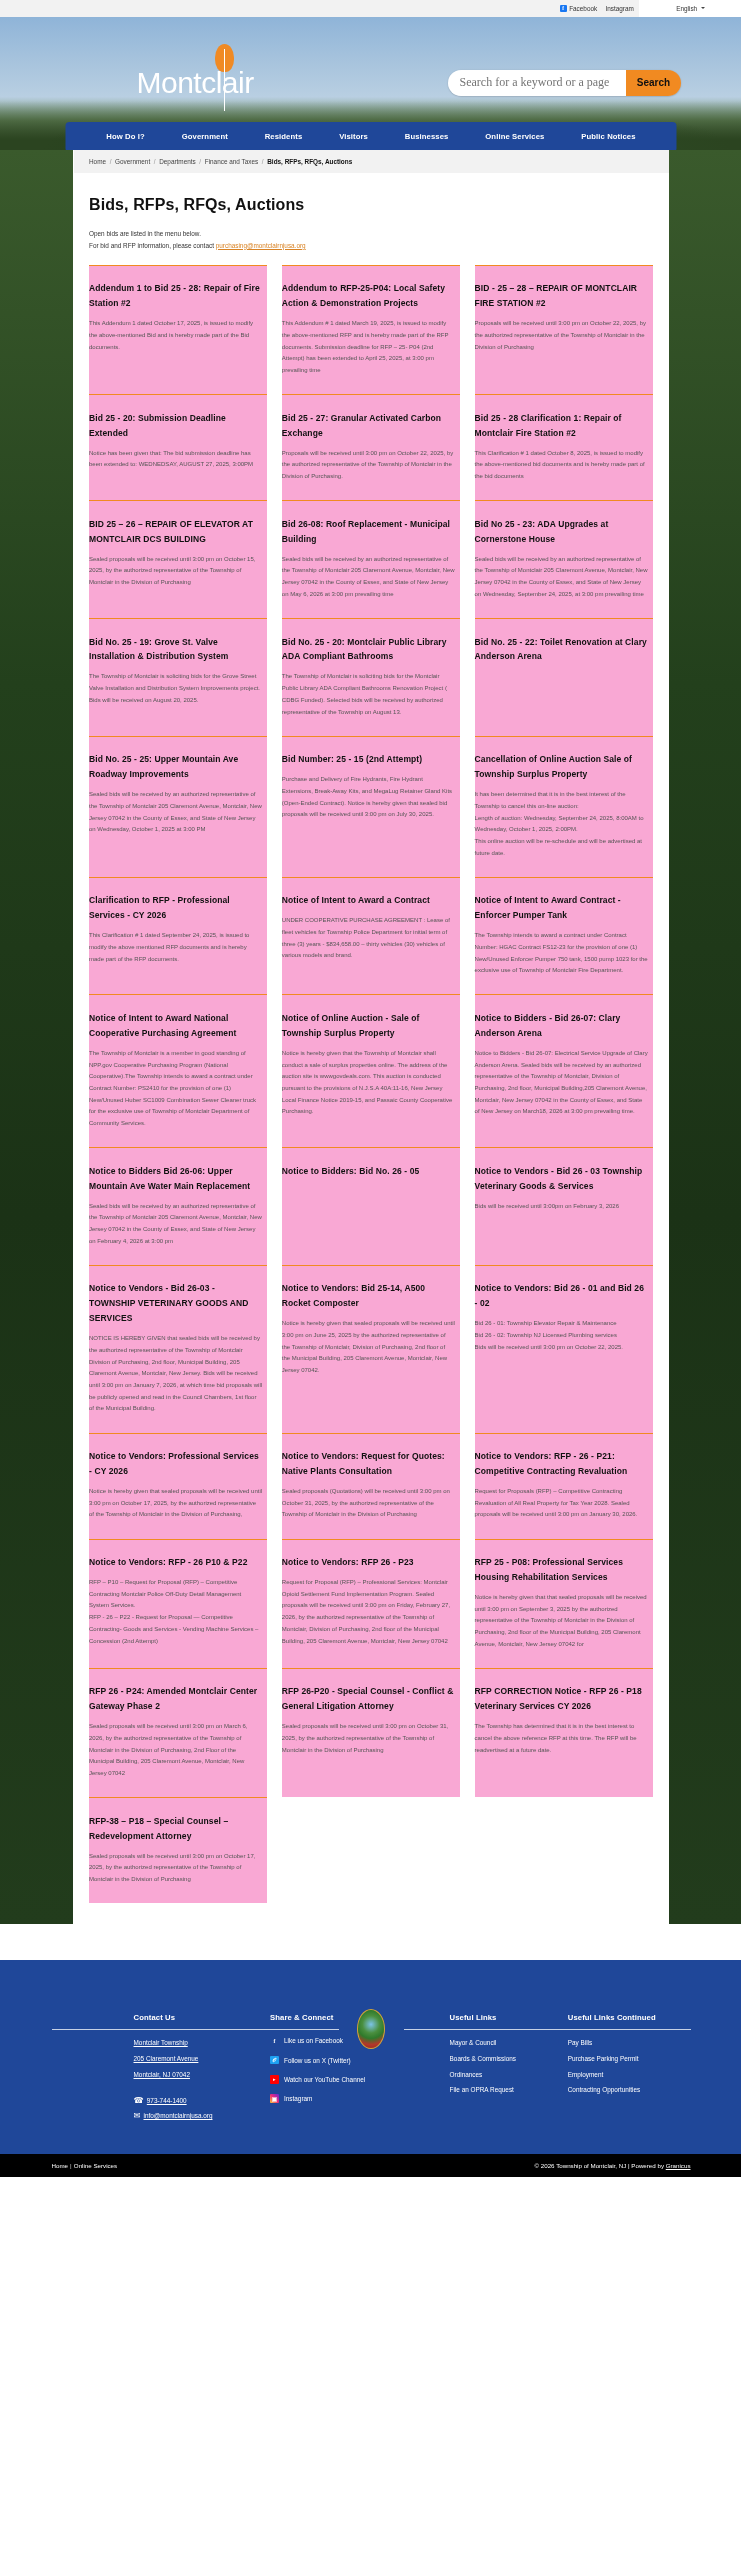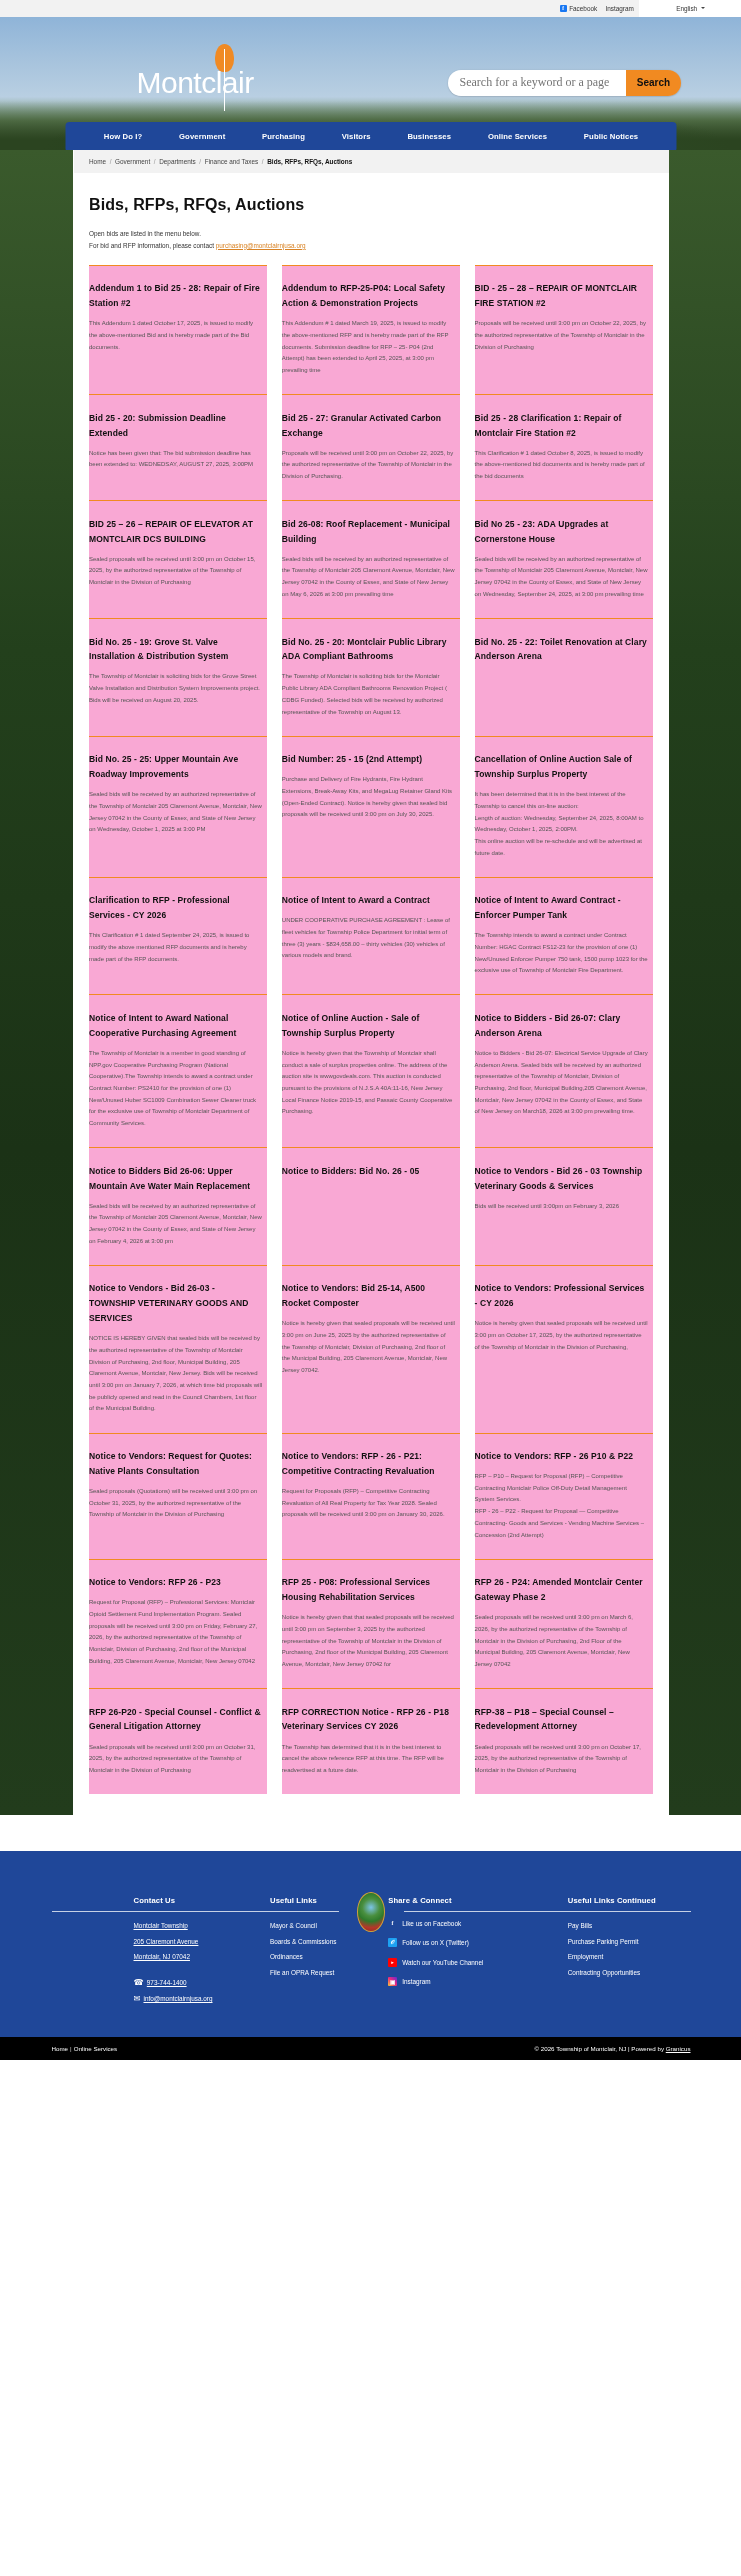--- a/index.html
+++ b/index.html
@@ -158,21 +158,21 @@
   }
   .footer-inner { width:639px; margin:0 auto; position:relative; }
   .footer-rule { position:absolute; top:-4.1px; left:0; right:0; display:flex; align-items:center; gap:0; }
   .rule-seg { height:0.5px; background:rgba(255,255,255,.75); flex:1; }
   .seal {
     width:28px; height:40px; border-radius:50%;
     background:radial-gradient(circle at 50% 38%, #7cc4e8 0%, #4a8f3f 32%, #2f7a2b 52%, #b4372a 75%, #8e2a1f 100%);
     border:1.5px solid #d2a33a; margin:0 18.5px; flex:none;
     position:relative; top:0;
   }
-  .footer-cols { display:flex; gap:0; padding-left:82px; margin-top:21px; }
+  .footer-cols { display:flex; gap:0; padding-left:82px; margin-top:29px; }
   .fcol { }
   .fcol.contact { width:149px; }
   .fcol.share { width:196px; }
   .fcol.links { width:129px; }
   .fcol.links2 { width:134px; }
   .fcol h3 {
     font-family:"Liberation Sans Narrow","Liberation Sans",sans-serif;
     font-size:7.7px; font-weight:700; margin-bottom:13.4px; letter-spacing:0.1px;
   }
   .fcol a, .fcol .fline { display:block; color:#fff; font-size:6.4px; line-height:2.45; text-decoration:none; }
@@ -223,21 +223,21 @@
       <div class="logo-text">Montclair</div>
     </div>
     <div class="search-wrap">
       <input class="search-input" type="text" placeholder="Search for a keyword or a page" style="">
       <button class="search-btn">Search</button>
     </div>
   </div>
   <nav class="nav-bar">
     <a class="nav-item" href="#">How Do I?</a>
     <a class="nav-item" href="#">Government</a>
-    <a class="nav-item" href="#">Purchasing</a>
+    <a class="nav-item" href="#">Residents</a>
     <a class="nav-item" href="#">Visitors</a>
     <a class="nav-item" href="#">Businesses</a>
     <a class="nav-item" href="#">Online Services</a>
     <a class="nav-item" href="#">Public Notices</a>
   </nav>
 </div>
 
 <div class="page-band">
   <div class="breadcrumb-outer">
     <div class="breadcrumb">
@@ -364,20 +364,26 @@
         </div>
         <div class="card">
           <div class="card-title">Notice to Vendors - Bid 26-03 - TOWNSHIP VETERINARY GOODS AND SERVICES</div>
           <div class="card-body">NOTICE IS HEREBY GIVEN that sealed bids will be received by the authorized representative of the Township of Montclair Division of Purchasing, 2nd floor, Municipal Building, 205 Claremont Avenue, Montclair, New Jersey. Bids will be received until 3:00 pm on January 7, 2026, at which time bid proposals will be publicly opened and read in the Council Chambers, 1st floor of the Municipal Building.</div>
         </div>
         <div class="card">
           <div class="card-title">Notice to Vendors: Bid 25-14, A500 Rocket Composter</div>
           <div class="card-body">Notice is hereby given that sealed proposals will be received until 3:00 pm on June 25, 2025 by the authorized representative of the Township of Montclair, Division of Purchasing, 2nd floor of the Municipal Building, 205 Claremont Avenue, Montclair, New Jersey 07042.</div>
         </div>
         <div class="card">
+          <div class="card-title">Notice to Vendors: Bid 26 - 01 and Bid 26 - 02</div>
+          <div class="card-body">Bid 26 - 01: Township Elevator Repair &amp; Maintenance
+Bid 26 - 02: Township NJ Licensed Plumbing services
+Bids will be received until 3:00 pm on October 22, 2025.</div>
+        </div>
+        <div class="card">
           <div class="card-title">Notice to Vendors: Professional Services - CY 2026</div>
           <div class="card-body">Notice is hereby given that sealed proposals will be received until 3:00 pm on October 17, 2025, by the authorized representative of the Township of Montclair in the Division of Purchasing,</div>
         </div>
         <div class="card">
           <div class="card-title">Notice to Vendors: Request for Quotes: Native Plants Consultation</div>
           <div class="card-body">Sealed proposals (Quotations) will be received until 3:00 pm on October 31, 2025, by the authorized representative of the Township of Montclair in the Division of Purchasing</div>
         </div>
         <div class="card">
           <div class="card-title">Notice to Vendors: RFP - 26 - P21: Competitive Contracting Revaluation</div>
           <div class="card-body">Request for Proposals (RFP) – Competitive Contracting Revaluation of All Real Property for Tax Year 2028. Sealed proposals will be received until 3:00 pm on January 30, 2026.</div>
@@ -433,48 +439,48 @@
         <div class="contact-meta">
           <div>
             <span class="ic">☎</span><a href="#">973-744-1400</a>
           </div>
           <div>
             <span class="ic">✉</span><a href="#">info@montclairnjusa.org</a>
           </div>
         </div>
       </div>
 
+      <div class="fcol share">
+        <h3>Share &amp; Connect</h3>
+        <div class="social-row">
+          <span class="social-ic ic-fb">f</span>
+          <span class="social-label">Like us on Facebook</span>
+        </div>
+        <div class="social-row">
+          <span class="social-ic ic-tw">𝒪</span>
+          <span class="social-label">Follow us on X (Twitter)</span>
+        </div>
+        <div class="social-row">
+          <span class="social-ic ic-yt">►</span>
+          <span class="social-label">Watch our YouTube Channel</span>
+        </div>
+        <div class="social-row">
+          <span class="social-ic ic-ig">▣</span>
+          <span class="social-label">Instagram</span>
+        </div>
+      </div>
+
       <div class="fcol links">
         <h3>Useful Links</h3>
         <a href="#">Mayor &amp; Council</a>
         <a href="#">Boards &amp; Commissions</a>
         <a href="#">Ordinances</a>
         <a href="#">File an OPRA Request</a>
       </div>
 
-      <div class="fcol share">
-        <h3>Share &amp; Connect</h3>
-        <div class="social-row">
-          <span class="social-ic ic-fb">f</span>
-          <span class="social-label">Like us on Facebook</span>
-        </div>
-        <div class="social-row">
-          <span class="social-ic ic-tw">𝒪</span>
-          <span class="social-label">Follow us on X (Twitter)</span>
-        </div>
-        <div class="social-row">
-          <span class="social-ic ic-yt">►</span>
-          <span class="social-label">Watch our YouTube Channel</span>
-        </div>
-        <div class="social-row">
-          <span class="social-ic ic-ig">▣</span>
-          <span class="social-label">Instagram</span>
-        </div>
-      </div>
-
       <div class="fcol links2">
         <h3>Useful Links Continued</h3>
         <a href="#">Pay Bills</a>
         <a href="#">Purchase Parking Permit</a>
         <a href="#">Employment</a>
         <a href="#">Contracting Opportunities</a>
       </div>
 
     </div>
   </div>

